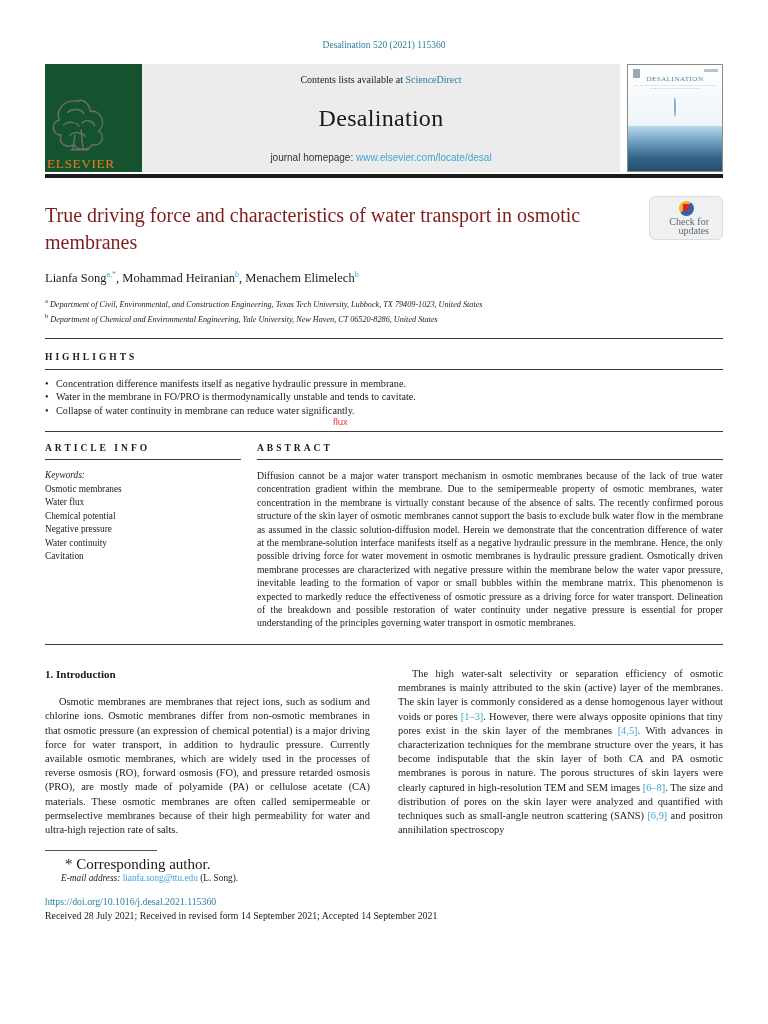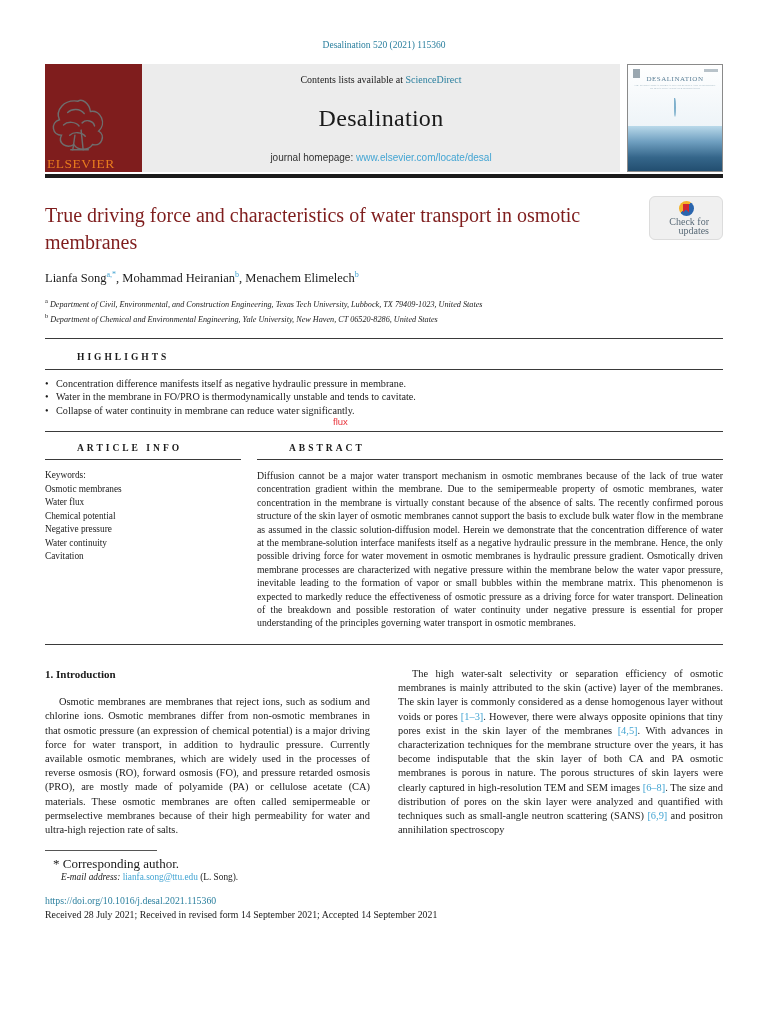--- a/index.html
+++ b/index.html
@@ -12,21 +12,21 @@
   }
   .teal { color:#2a7f9e; }
   .ltblue { color:#44a5d3; }
   a.link { text-decoration:none; cursor:pointer; }
 
   
   .citation { text-align:center; font-size:9.5px; color:#2a7f9e; margin-bottom:14px;font-family:Liberation Serif, serif; }
 
   
   .header-band { display:flex; align-items:stretch; height:108px; }
-  .logo-block { width:97px; background:#7f1d1d; display:flex; flex-direction:column; align-items:flex-start; justify-content:flex-end; padding:2px 6px 0 2px; }
+  .logo-block { width:97px; background:#14532d; display:flex; flex-direction:column; align-items:flex-start; justify-content:flex-end; padding:2px 6px 0 2px; }
   .logo-block svg { display:block; }
   .elsevier-word { font-family:"Liberation Serif", serif; font-size:13.5px; letter-spacing:0.5px; color:#e87b1e; margin-top:-2px; }
   .gray-box { flex:1; background:#ececec; display:flex; flex-direction:column; align-items:center; justify-content:space-between; padding:10px 8px 9px 8px; margin-right:7px; }
   .contents-line { font-size:10px; color:#222; }
   .journal-name { font-size:24px; color:#1a1a1a; letter-spacing:0.3px; }
   .homepage-line { font-family:"Liberation Sans", sans-serif; font-size:10px; color:#333; }
   .cover-thumb { width:96px; border:1px solid #8a8a8a; background:#f8fafc; display:flex; flex-direction:column; position:relative; overflow:hidden; }
   .cover-top { height:58%; background:linear-gradient(#ffffff,#eef4f8); position:relative; text-align:center; padding-top:10px; }
   .cover-logo-dot { position:absolute; left:5px; top:4px; width:7px; height:9px; background:#9aa7b0; }
   .cover-vol { position:absolute; right:4px; top:4px; width:14px; height:3px; background:#b9c3ca; }
@@ -51,51 +51,51 @@
   .badge-text { font-family:Liberation Serif, serif; font-size:10px; color:#5a6b78; text-align:right; line-height:8.5px; margin-top:2px; width:46px; }
 
   .authors { margin-top:14px; font-size:12.5px; }
   .authors sup { font-size:8px; color:#44a5d3; }
   .affils { margin-top:9px; font-size:8.2px; font-style:italic; line-height:11.5px; color:#222; }
   .affils sup { font-style:normal; font-size:6.5px; }
 
   .rule-full { border:none; border-top:1px solid #3a3a3a; margin-top:12px; }
 
   
-  .section-head { font-size:9.5px; font-weight:bold; letter-spacing:3px; color:#1a1a1a;margin-left:32px; }
+  .section-head { font-size:9.5px; font-weight:bold; letter-spacing:3px; color:#1a1a1a; }
   .hl-head { margin-top:13px; }
   .hl-rule { border:none; border-top:1px solid #3a3a3a; margin-top:7px; }
   .hl-list { list-style:none; margin-top:7px; font-size:10.2px; line-height:13.8px; }
   .hl-list li { padding-left:11px; position:relative; }
   .hl-list li::before { content:"\2022"; position:absolute; left:0; }
   .flux-note { position:absolute; left:288px; top:11px; color:#e8333c; font-family:"Liberation Sans", sans-serif; font-size:9.5px; }
   .hl-bottom-rule { border:none; border-top:1px solid #3a3a3a; margin-top:13px; }
 
   
   .info-abs { display:flex; margin-top:11px; }
   .info-col { width:196px; flex:none; }
   .abs-col { flex:1; margin-left:16px; }
   .head-rule { border:none; border-top:1px solid #3a3a3a; margin-top:6px; }
   .kw-block { margin-top:9px; font-size:9.3px; line-height:13.5px; }
-  .kw-label { }
+  .kw-label { font-style:italic; }
   .abs-text { margin-top:9px; font-size:9.8px; line-height:13.4px; text-align:justify; }
 
   .big-rule { border:none; border-top:1px solid #3a3a3a; margin-top:14px; }
 
   
   .body-cols { display:flex; margin-top:22px; }
   .col { width:325px; flex:none; font-size:10.4px; line-height:14.2px; text-align:justify; }
   .col-left { margin-right:28px; }
   .intro-head { font-size:11px; font-weight:bold; margin-bottom:14px; }
   .para-indent { text-indent:14px; }
 
   
   .footnote { margin-top:13px; width:325px; }
   .fn-rule { border:none; border-top:1px solid #555; width:112px; }
-  .fn-line1 { font-size:13px; margin-top:5px; padding-left:8px; }
+  .fn-line1 { font-size:15px; margin-top:5px; padding-left:8px;margin-left:12px; }
   .fn-line2 { font-size:9.3px; padding-left:16px; }
   .fn-line2 .em-label { font-style:italic; }
   .doi-line { margin-top:13px; font-size:9.8px; }
   .received-line { margin-top:3px; font-size:9.8px; }
   .copyright-line { margin-top:1px; font-size:9.8px; }
 </style>
 </head>
 <body>
 
 <div class="page">

